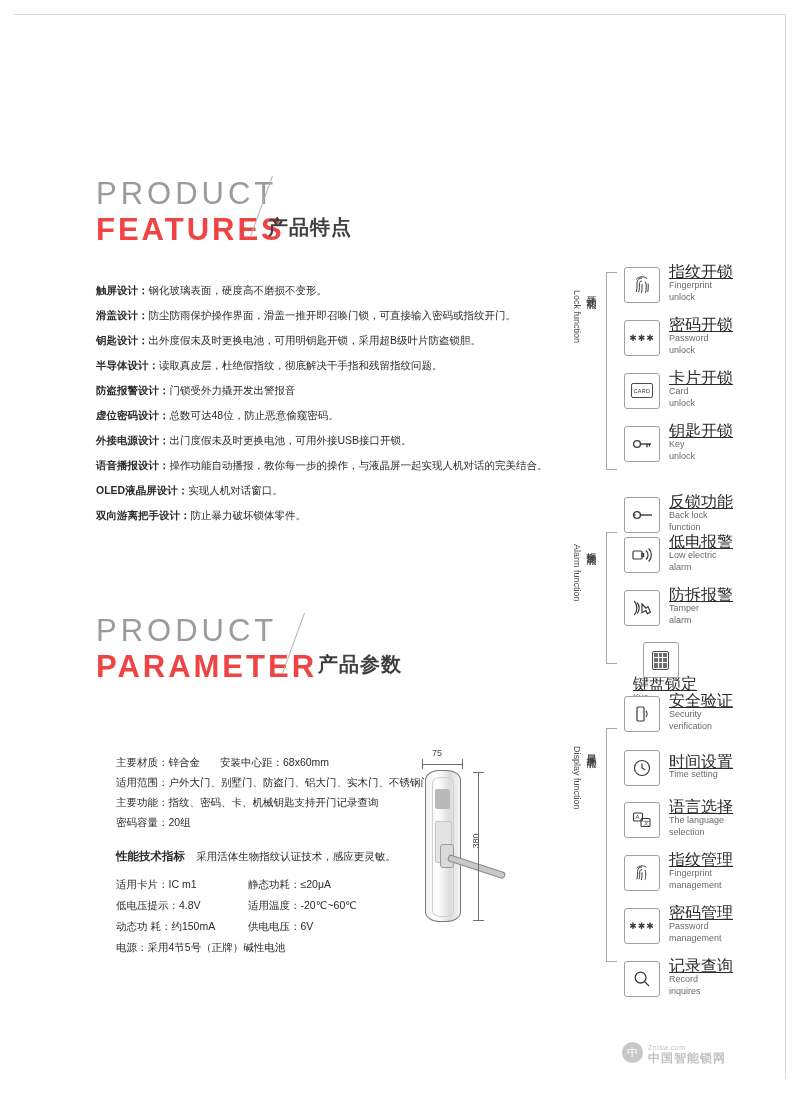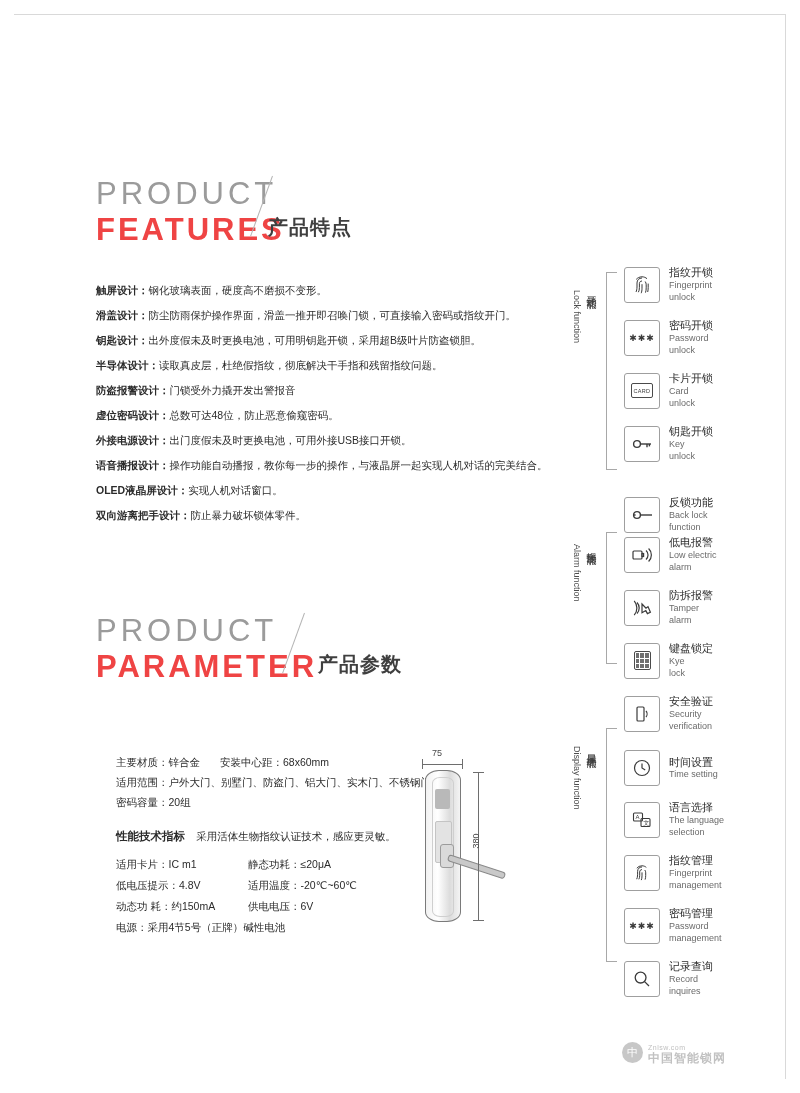--- a/index.html
+++ b/index.html
@@ -238,23 +238,24 @@
     border-radius: 3px;
     background: #fff;
     position: relative;
     flex: 0 0 auto;
   }
   .ic-text {
     margin-left: 9px;
     line-height: 12.5px;
   }
   .ic-cn {
-    font-size: 11px;
+    font-size: 16px;
     color: #2b2b2b;
     white-space: nowrap;
+    text-decoration: underline;
   }
   .ic-en {
     font-size: 9px;
     color: #6b6b6b;
     white-space: nowrap;
   }
   
   .grp {
     position: absolute;
     border-left: 1px solid #a8a8a8;
@@ -369,20 +370,21 @@
   <div class="sec-head" style="left:96px; top:613px;">
     <div class="line1">PRODUCT</div>
     <div class="line2">PARAMETER</div>
     <div class="slash" style="left:208px; top:0px;"></div>
     <div class="cn" style="left:222px; top:38px;">产品参数</div>
   </div>
 
   <div class="params">
     <div class="row"><span>主要材质：锌合金</span><span class="c2">安装中心距：68x60mm</span></div>
     <div class="row"><span>适用范围：户外大门、别墅门、防盗门、铝大门、实木门、不锈钢门</span></div>
+    <div class="row"><span>主要功能：指纹、密码、卡、机械钥匙支持开门记录查询</span></div>
     <div class="row"><span>密码容量：20组</span></div>
 
     <div class="sub-title">
       <span>性能技术指标</span>
       <span class="normal">采用活体生物指纹认证技术，感应更灵敏。</span>
     </div>
 
     <div class="grid">
       <div class="row"><span class="c1">适用卡片：IC m1</span><span>静态功耗：≤20μA</span></div>
       <div class="row"><span class="c1">低电压提示：4.8V</span><span>适用温度：-20℃~60℃</span></div>
@@ -532,21 +534,21 @@
           </svg>
         </div>
       </div>
       <div class="ic-text">
         <div class="ic-cn">防拆报警</div>
         <div class="ic-en">Tamper</div>
         <div class="ic-en">alarm</div>
       </div>
     </div>
 
-    <div class="ic-item" style="left:64px; top:374px;">
+    <div class="ic-item" style="left:64px; top:374px;flex-direction:column;">
       <div class="ic-box">
         <div class="gl">
           <div class="kp-grid">
             <i></i>
               <i></i>
               <i></i>
               <i></i>
               <i></i>
               <i></i>
               <i></i>

